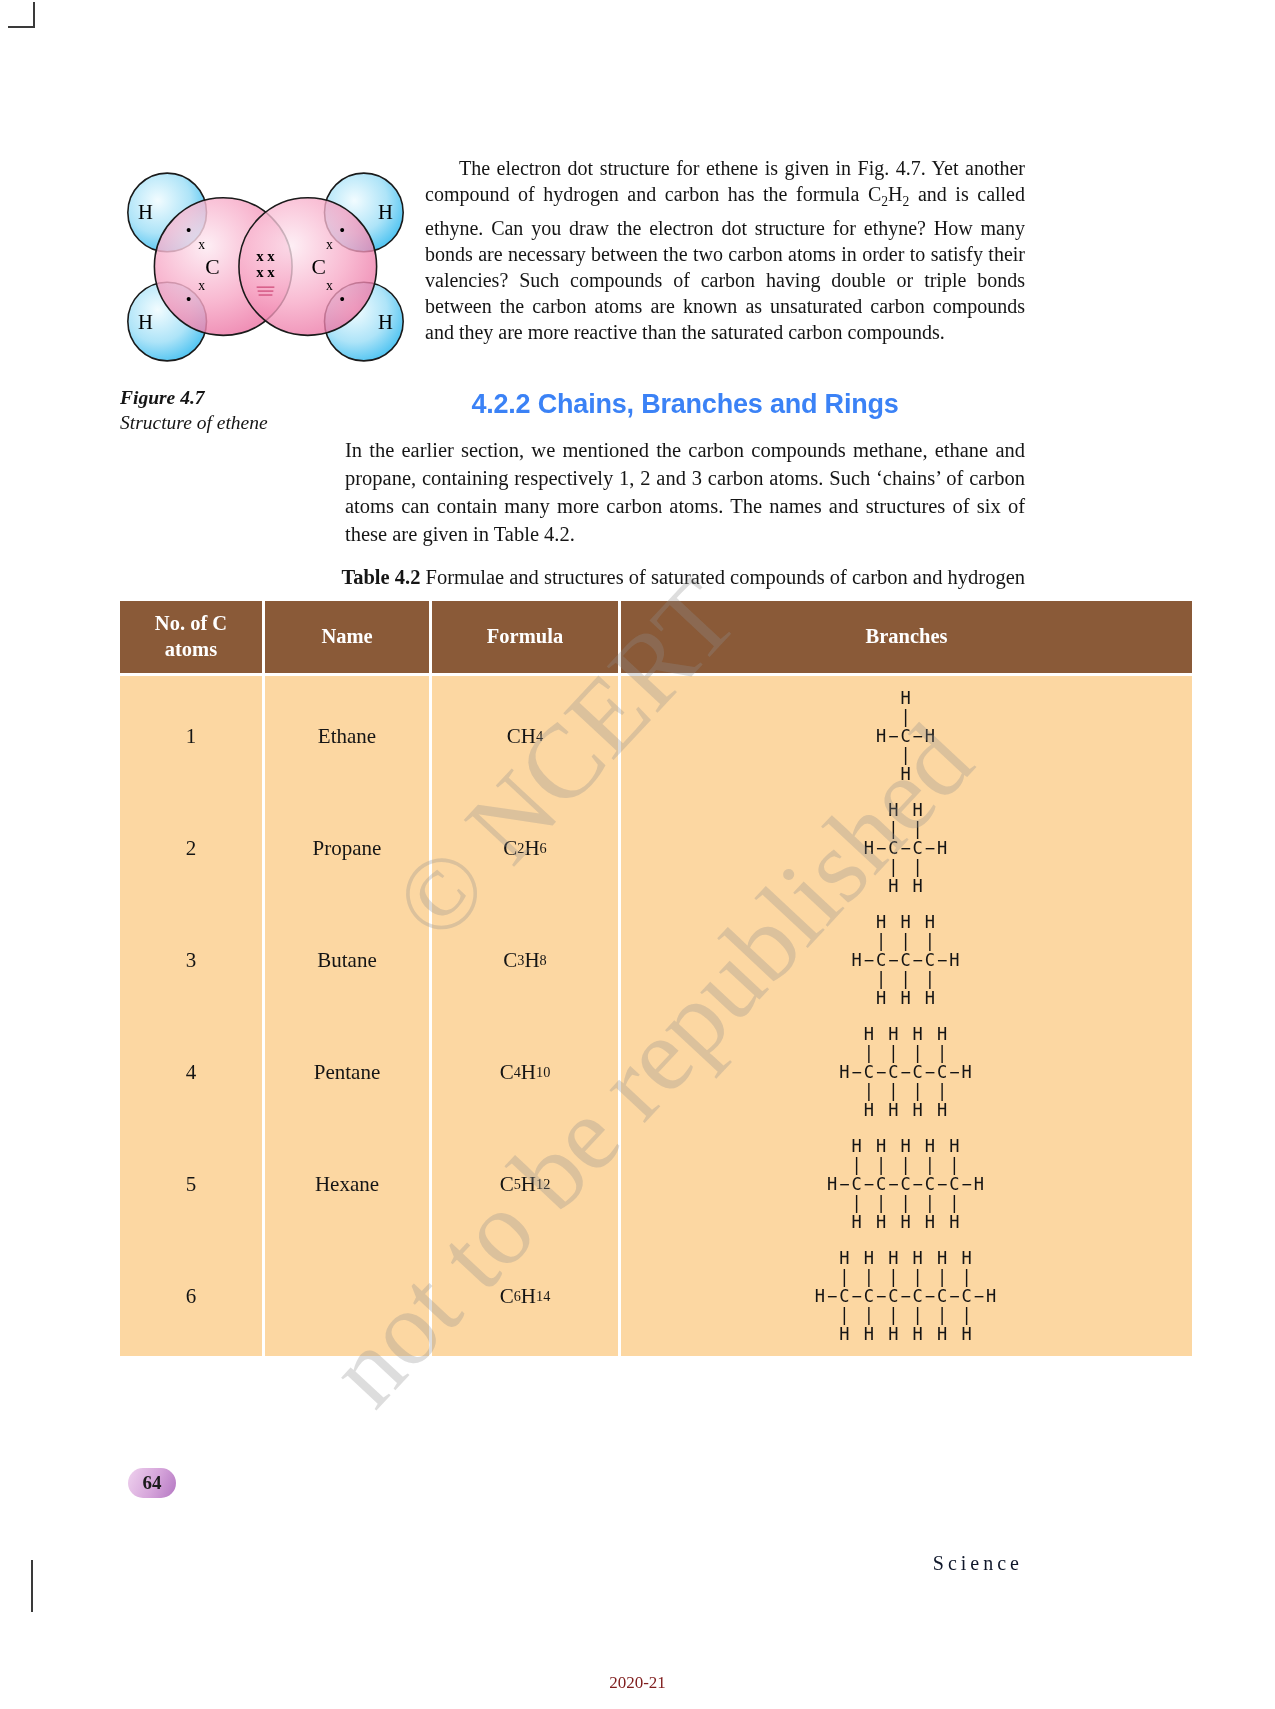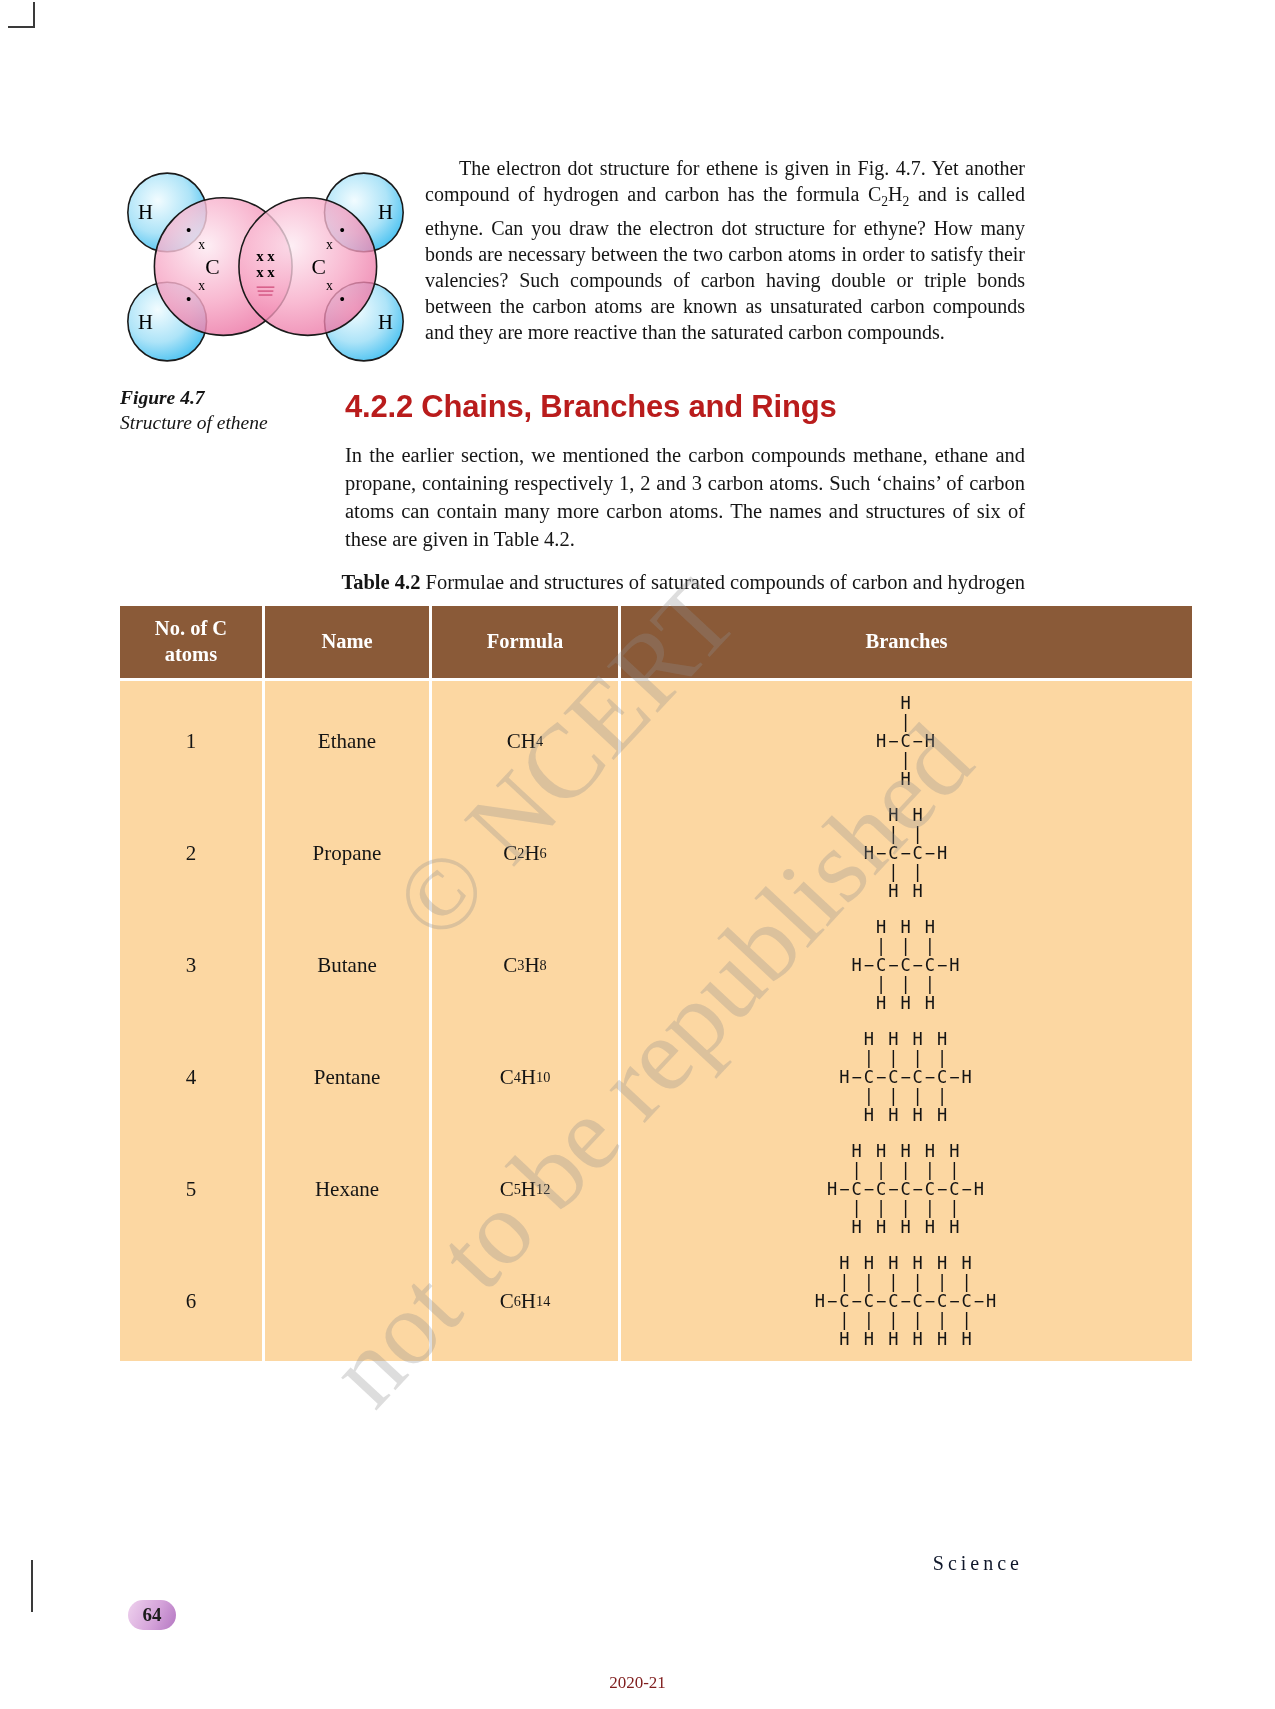--- a/index.html
+++ b/index.html
@@ -19,21 +19,21 @@
   .figure-wrap { flex: 0 0 295px; }
   .figure-wrap svg { display: block; margin-top: 6px; }
   .intro { margin-left: 12px; width: 600px; font-size: 20px; line-height: 26px; text-align: justify; }
   .intro p { text-indent: 34px; }
 
   .second-row { display: flex; margin-top: 14px; }
   .fig-caption { width: 227px; font-size: 19.5px; padding-left: 2px; font-family: Liberation Serif, serif; }
   .fig-caption .fc-title { font-style: italic; font-weight: bold; }
   .fig-caption .fc-sub { font-style: italic; margin-top: 3px; }
   .right-col { width: 680px; }
-  .section-heading { font-family: "Liberation Sans", sans-serif; font-size: 31px; font-weight: bold; color: #b91c1c; margin: 2px 0 16px 0; letter-spacing: -0.2px; }
+  .section-heading { font-family: "Liberation Sans", sans-serif; font-size: 27px; font-weight: bold; color: #3b82f6; margin: 2px 0 16px 0; letter-spacing: -0.2px; text-align: center; }
   .para2 { font-size: 20.5px; line-height: 28px; text-align: justify; }
 
   .table-caption { margin-top: 18px; font-size: 20.5px; padding-left: 2px; text-align: right; }
   .table-caption b { font-weight: bold; }
 
   .table { margin-top: 12px; margin-left: 2px; width: 1072px; display: flex; flex-direction: column; gap: 3px; }
   .thead, .tbody { display: grid; grid-template-columns: 142px 164px 186px 1fr; gap: 3px; }
   .th { background: #8a5a38; color: #fff; font-weight: bold; font-size: 20.5px; height: 72px; display: flex; align-items: center; justify-content: center; text-align: center; line-height: 1.25; padding: 0 8px; }
   .th .wrapnarrow { display: inline-block; max-width: 112px; }
   .tcol { background: #fcd7a2; display: flex; flex-direction: column; padding: 4px 0; }
@@ -41,21 +41,21 @@
   .cell sub, .formula-inline sub, .intro sub { font-size: 0.68em; }
   .structure-pre { font-family: "DejaVu Sans Mono", monospace; font-size: 17px; line-height: 19px; letter-spacing: 2px; text-align: left; display: inline-block; color: #141414; }
 
   
   .watermark { position: absolute; left: 0; top: 0; width: 100%; height: 100%; pointer-events: none; }
   .wm { position: absolute; white-space: nowrap; color: rgba(142,142,142,0.30); font-size: 105px; font-family: "Liberation Serif", serif; transform: translate(-50%, -50%) rotate(-47deg); }
   .wm1 { left: 565px; top: 760px; }
   .wm2 { left: 650px; top: 1065px; }
 
   
-  .footer-badge { position: absolute; left: 128px; top: 1600px; width: 48px; height: 30px; border-radius: 15px; background: linear-gradient(115deg, #efd2ee 0%, #d5a4da 55%, #b477c2 100%); display: flex; align-items: center; justify-content: center; font-weight: bold; font-size: 19px; color: #1c1c1c; }
+  .footer-badge { position: absolute; left: 128px; top: 1468px; width: 48px; height: 30px; border-radius: 15px; background: linear-gradient(115deg, #efd2ee 0%, #d5a4da 55%, #b477c2 100%); display: flex; align-items: center; justify-content: center; font-weight: bold; font-size: 19px; color: #1c1c1c; }
   .footer-science { position: absolute; top: 1552px; right: 252px; font-size: 20px; letter-spacing: 4px; color: #0f172a; }
   .footer-year { position: absolute; top: 1673px; left: 0; width: 100%; text-align: center; font-size: 17px; color: #7f1d1d; }
 
   
   .fig-label { font-family: "Liberation Serif", serif; }
 </style>
 </head>
 <body>
 
 <div class="page">

